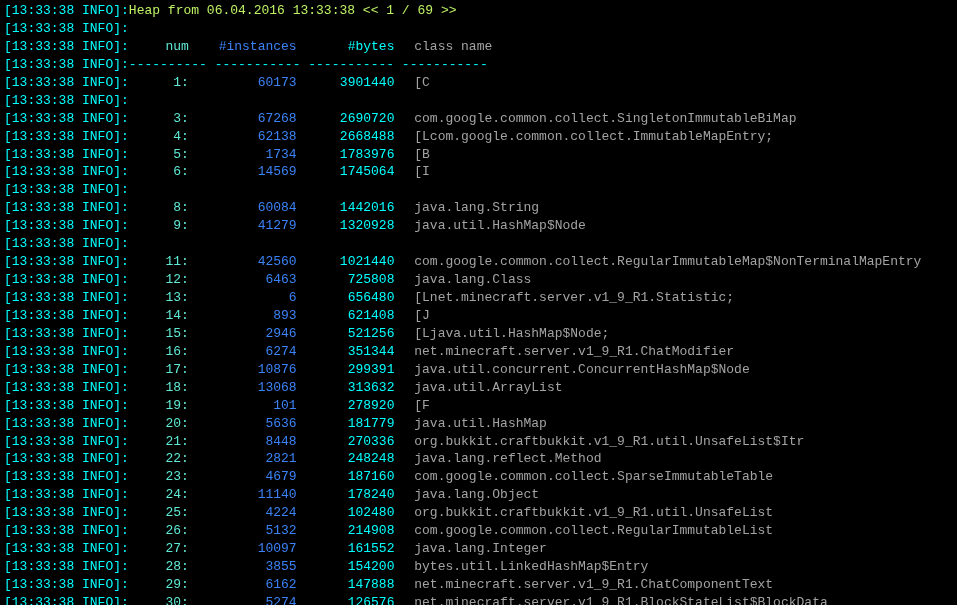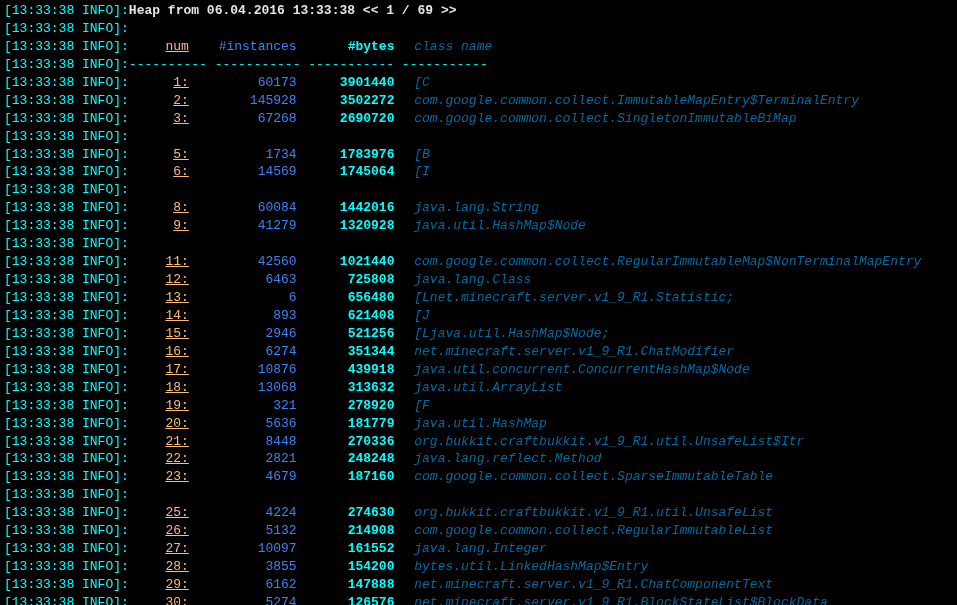--- a/index.html
+++ b/index.html
@@ -31,48 +31,44 @@
     .prefix {
       color: #00ffff;
       min-width: 110px;
       display: inline-block;
     }
     .content {
       color: #00ffff;
       display: inline-block;
     }
     .header-line .content {
-      color: #e5e5e5;
-      font-weight: bold;
+      color: #bef264;
     }
     .content .num-col {
       display: inline-block;
       min-width: 60px;
       text-align: right;
-      color: #fdba74;
-      text-decoration: underline;
+      color: #5eead4;
     }
     .content .inst-col {
       display: inline-block;
       min-width: 100px;
       text-align: right;
       color: #3b82f6;
     }
     .content .bytes-col {
       display: inline-block;
       min-width: 90px;
       text-align: right;
       color: #00ffff;
-      font-weight: bold;
     }
     .content .class-col {
       display: inline-block;
       padding-left: 12px;
-      color: #0369a1;
-      font-style: italic;
+      color: #a3a3a3;
     }
   </style>
 </head>
 <body>
 
 <div class="terminal">
 
   <div class="line header-line">
     <span class="prefix">[13:33:38 INFO]:</span>
     <span class="content">Heap from 06.04.2016 13:33:38 &lt;&lt; 1 / 69 &gt;&gt;</span>
@@ -103,38 +99,38 @@
       <span class="prefix">[13:33:38 INFO]:</span>
       <span class="content">
         <span class="num-col">1:</span>
         <span class="inst-col">60173</span>
         <span class="bytes-col">3901440</span>
         <span class="class-col">[C</span>
       </span>
     </div>
       <div class="line">
       <span class="prefix">[13:33:38 INFO]:</span>
-      <span class="content">
-        <span class="num-col">2:</span>
-        <span class="inst-col">145928</span>
-        <span class="bytes-col">3502272</span>
-        <span class="class-col">com.google.common.collect.ImmutableMapEntry$TerminalEntry</span>
-      </span>
     </div>
       <div class="line">
       <span class="prefix">[13:33:38 INFO]:</span>
       <span class="content">
         <span class="num-col">3:</span>
         <span class="inst-col">67268</span>
         <span class="bytes-col">2690720</span>
         <span class="class-col">com.google.common.collect.SingletonImmutableBiMap</span>
       </span>
     </div>
       <div class="line">
       <span class="prefix">[13:33:38 INFO]:</span>
+      <span class="content">
+        <span class="num-col">4:</span>
+        <span class="inst-col">62138</span>
+        <span class="bytes-col">2668488</span>
+        <span class="class-col">[Lcom.google.common.collect.ImmutableMapEntry;</span>
+      </span>
     </div>
       <div class="line">
       <span class="prefix">[13:33:38 INFO]:</span>
       <span class="content">
         <span class="num-col">5:</span>
         <span class="inst-col">1734</span>
         <span class="bytes-col">1783976</span>
         <span class="class-col">[B</span>
       </span>
     </div>
@@ -223,38 +219,38 @@
         <span class="inst-col">6274</span>
         <span class="bytes-col">351344</span>
         <span class="class-col">net.minecraft.server.v1_9_R1.ChatModifier</span>
       </span>
     </div>
       <div class="line">
       <span class="prefix">[13:33:38 INFO]:</span>
       <span class="content">
         <span class="num-col">17:</span>
         <span class="inst-col">10876</span>
-        <span class="bytes-col">439918</span>
+        <span class="bytes-col">299391</span>
         <span class="class-col">java.util.concurrent.ConcurrentHashMap$Node</span>
       </span>
     </div>
       <div class="line">
       <span class="prefix">[13:33:38 INFO]:</span>
       <span class="content">
         <span class="num-col">18:</span>
         <span class="inst-col">13068</span>
         <span class="bytes-col">313632</span>
         <span class="class-col">java.util.ArrayList</span>
       </span>
     </div>
       <div class="line">
       <span class="prefix">[13:33:38 INFO]:</span>
       <span class="content">
         <span class="num-col">19:</span>
-        <span class="inst-col">321</span>
+        <span class="inst-col">101</span>
         <span class="bytes-col">278920</span>
         <span class="class-col">[F</span>
       </span>
     </div>
       <div class="line">
       <span class="prefix">[13:33:38 INFO]:</span>
       <span class="content">
         <span class="num-col">20:</span>
         <span class="inst-col">5636</span>
         <span class="bytes-col">181779</span>
@@ -283,27 +279,33 @@
       <span class="prefix">[13:33:38 INFO]:</span>
       <span class="content">
         <span class="num-col">23:</span>
         <span class="inst-col">4679</span>
         <span class="bytes-col">187160</span>
         <span class="class-col">com.google.common.collect.SparseImmutableTable</span>
       </span>
     </div>
       <div class="line">
       <span class="prefix">[13:33:38 INFO]:</span>
+      <span class="content">
+        <span class="num-col">24:</span>
+        <span class="inst-col">11140</span>
+        <span class="bytes-col">178240</span>
+        <span class="class-col">java.lang.Object</span>
+      </span>
     </div>
       <div class="line">
       <span class="prefix">[13:33:38 INFO]:</span>
       <span class="content">
         <span class="num-col">25:</span>
         <span class="inst-col">4224</span>
-        <span class="bytes-col">274630</span>
+        <span class="bytes-col">102480</span>
         <span class="class-col">org.bukkit.craftbukkit.v1_9_R1.util.UnsafeList</span>
       </span>
     </div>
       <div class="line">
       <span class="prefix">[13:33:38 INFO]:</span>
       <span class="content">
         <span class="num-col">26:</span>
         <span class="inst-col">5132</span>
         <span class="bytes-col">214908</span>
         <span class="class-col">com.google.common.collect.RegularImmutableList</span>

